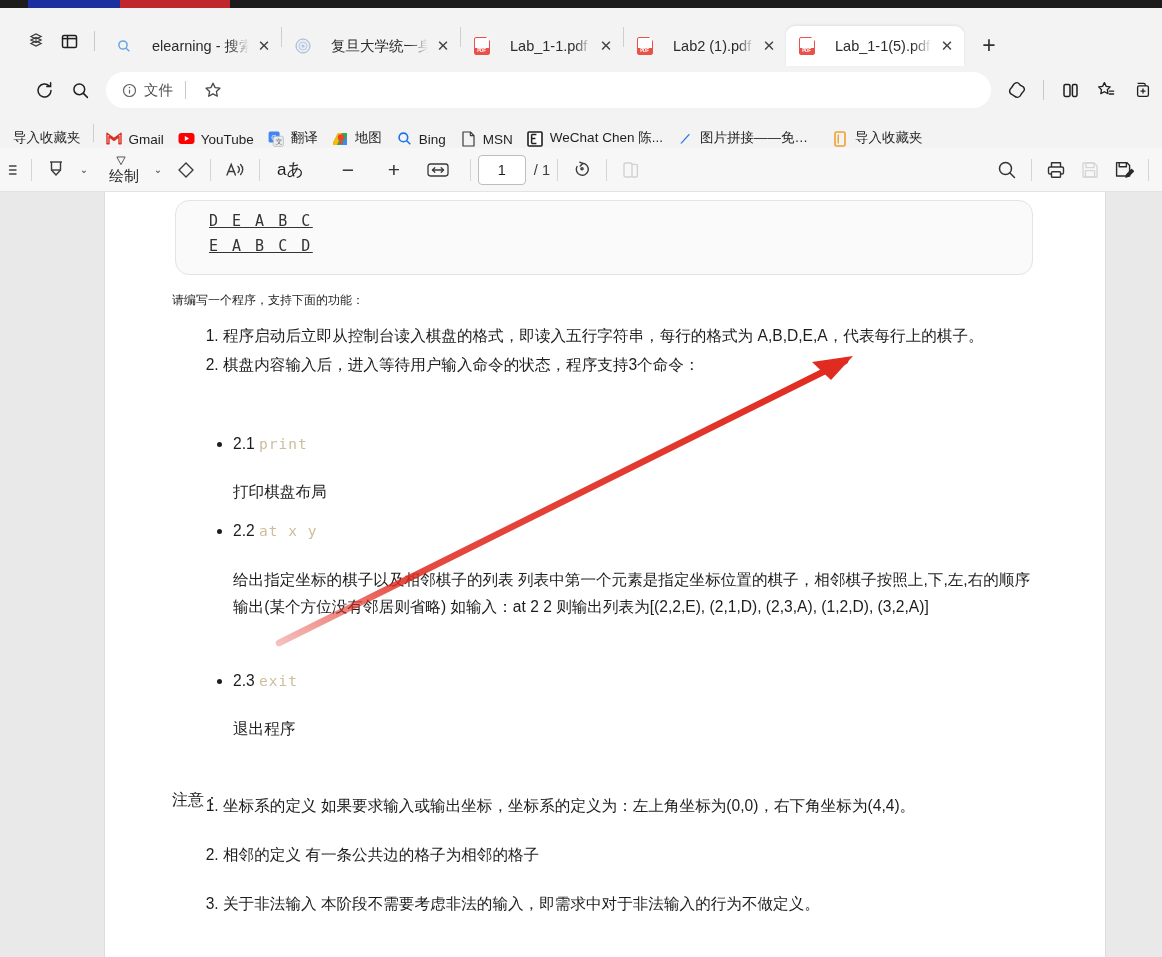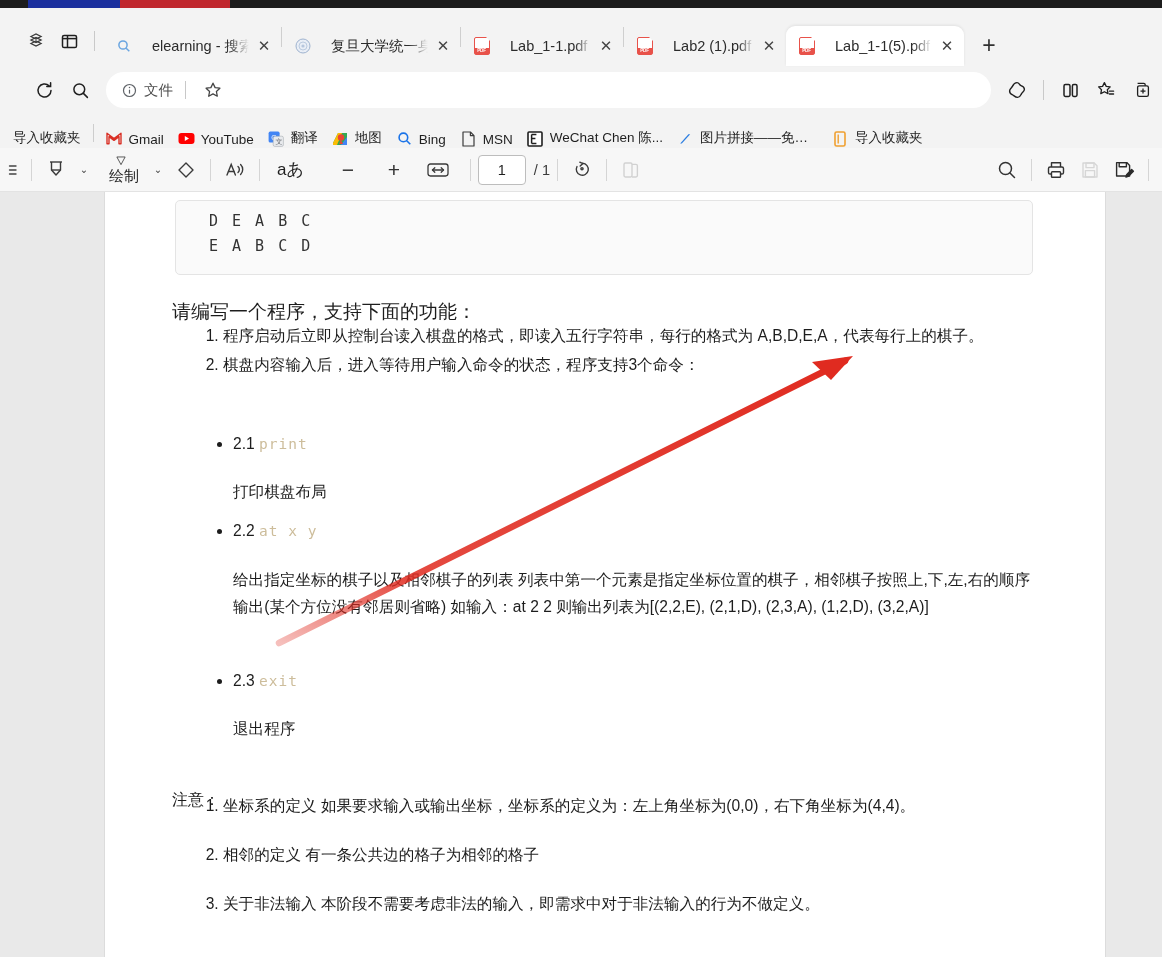--- a/index.html
+++ b/index.html
@@ -146,27 +146,27 @@
   }
   #pdf-page {
     position:absolute; top:0; left:105px; width:1000px; height:765px;
     background:#ffffff;
   }
 
   #doc-content { position:relative; width:1000px; padding:0; color:#1d1d1d; }
 
   .code-block {
     position:absolute; left:70px; top:8px; width:858px; height:75px;
-    background:#fafafa; border:1px solid #e4e4e4; border-radius:5px;
+    background:#fafafa; border:1px solid #e4e4e4; border-radius:14px;
     padding:8px 0 0 33px;
     font-family:"DejaVu Sans Mono","Liberation Mono",monospace;
-    font-size:15px; color:#333; line-height:25px; letter-spacing:2.5px;
-  }
-
-  .p-intro { position:absolute; left:67px; top:88px; font-size:19px; color:#1d1d1d; }
+    font-size:15px; color:#333; line-height:25px; letter-spacing:2.5px;text-decoration:underline;
+  }
+
+  .p-intro { position:absolute; left:67px; top:88px; font-size:12px; color:#1d1d1d; }
 
   ol.main-list {
     position:absolute; left:92px; top:130px; width:830px;
     margin:0; padding-left:26px; font-size:15.6px; line-height:27px; color:#1d1d1d;
   }
   ol.main-list > li { margin-bottom:2px; }
 
   ul.sub-list {
     position:absolute; left:100px; width:800px; margin:0; padding-left:28px;
     font-size:15.6px; color:#1d1d1d; list-style:disc;

